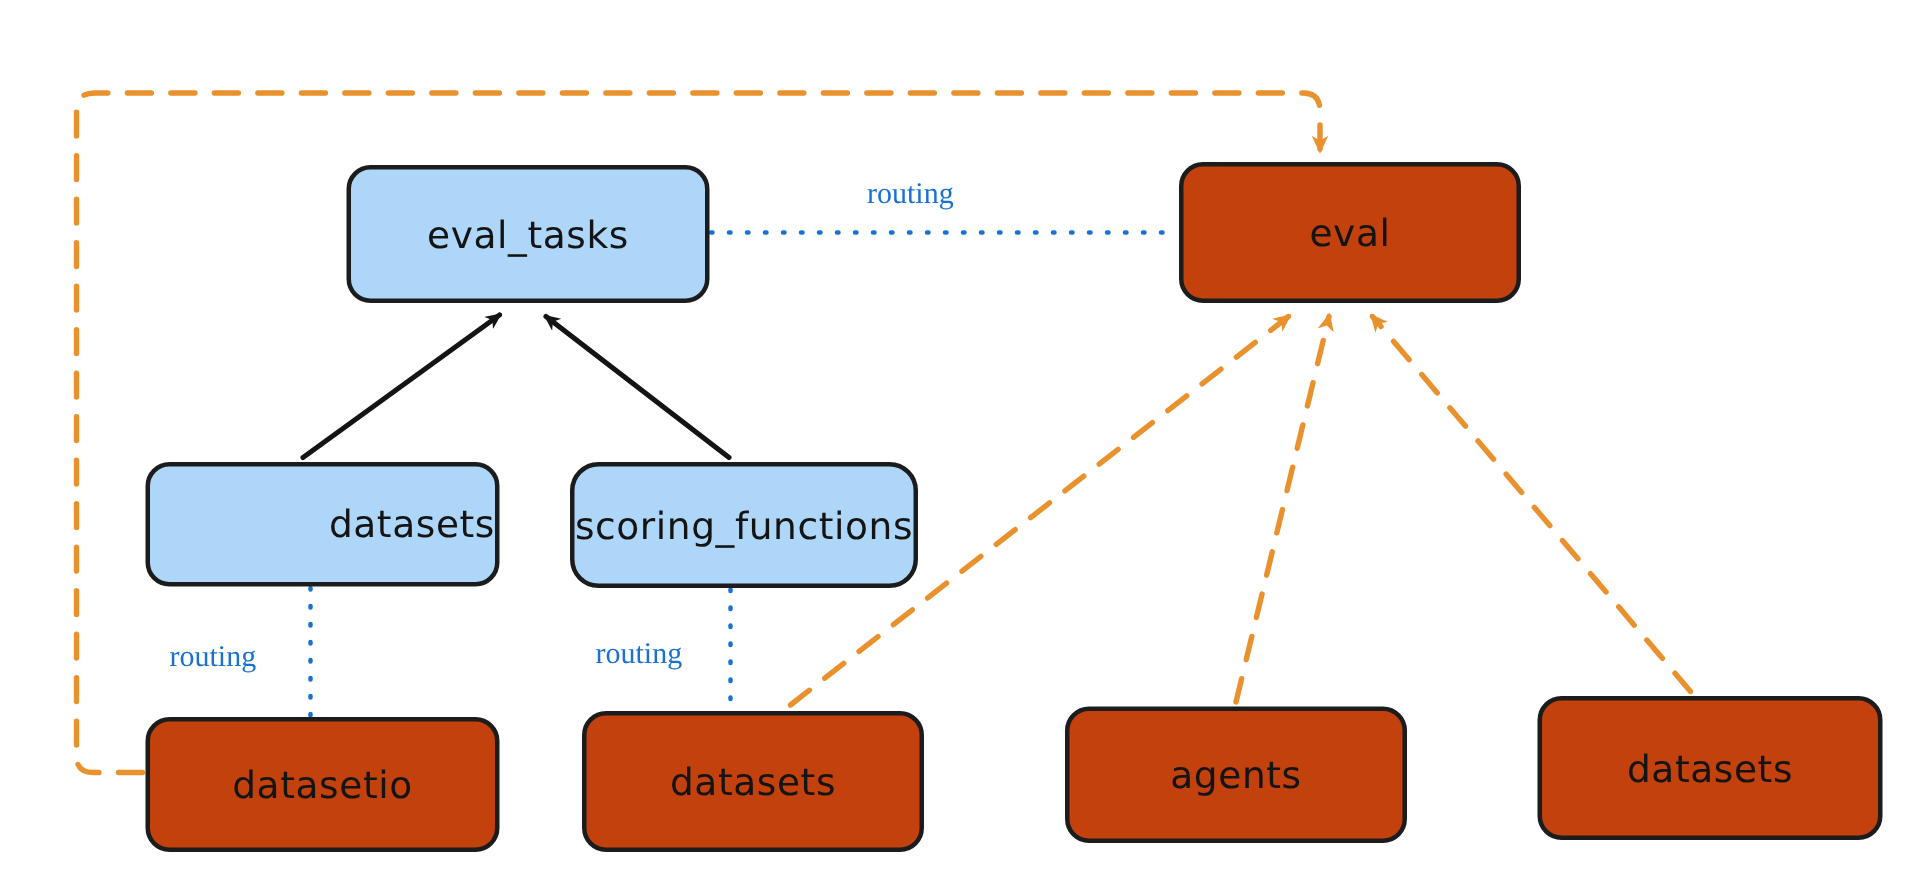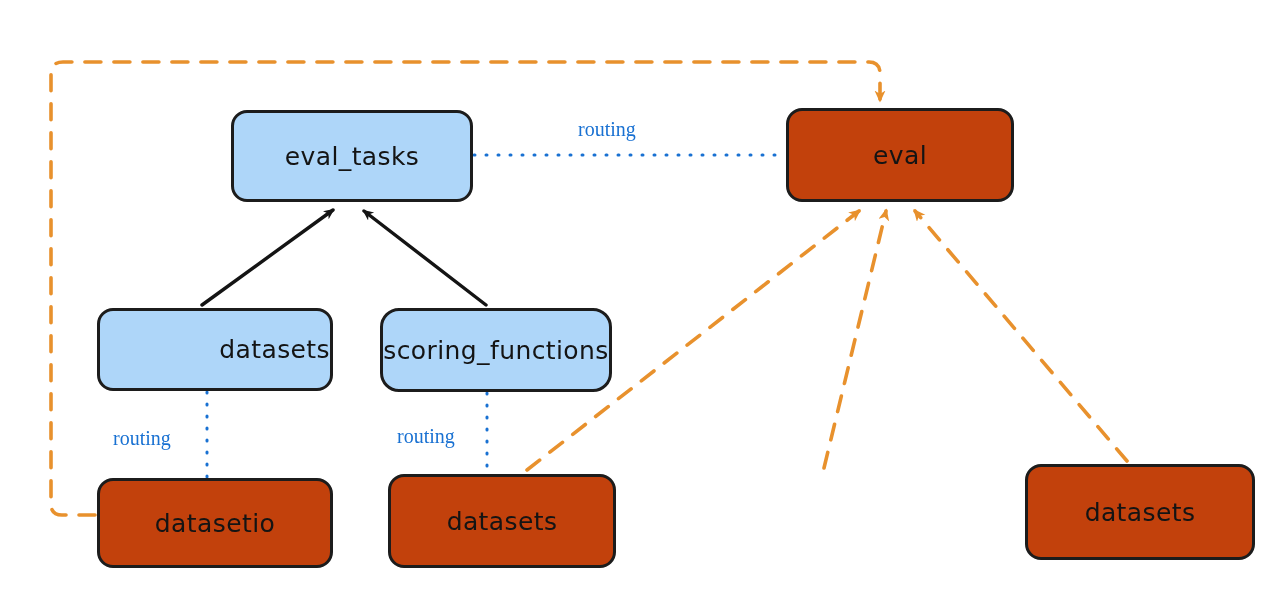--- a/index.html
+++ b/index.html
@@ -129,20 +129,23 @@
   </div>
 
   <div class="node green" style="left:97px; top:478px; width:236px; height:90px;">
     <span class="node-label">datasetio</span>
   </div>
 
   <div class="node green" style="left:388px; top:474px; width:228px; height:94px;">
     <span class="node-label">datasets</span>
   </div>
 
+  <div class="node green" style="left:710px; top:471px; width:228px; height:91px;">
+    <span class="node-label">agents</span>
+  </div>
 
   <div class="node green" style="left:1025px; top:464px; width:230px; height:96px;">
     <span class="node-label">datasets</span>
   </div>
 
   <div class="edge-label" style="left:578px; top:118px;">routing</div>
 
   <div class="edge-label" style="left:113px; top:427px;">routing</div>
 
   <div class="edge-label" style="left:397px; top:425px;">routing</div>

